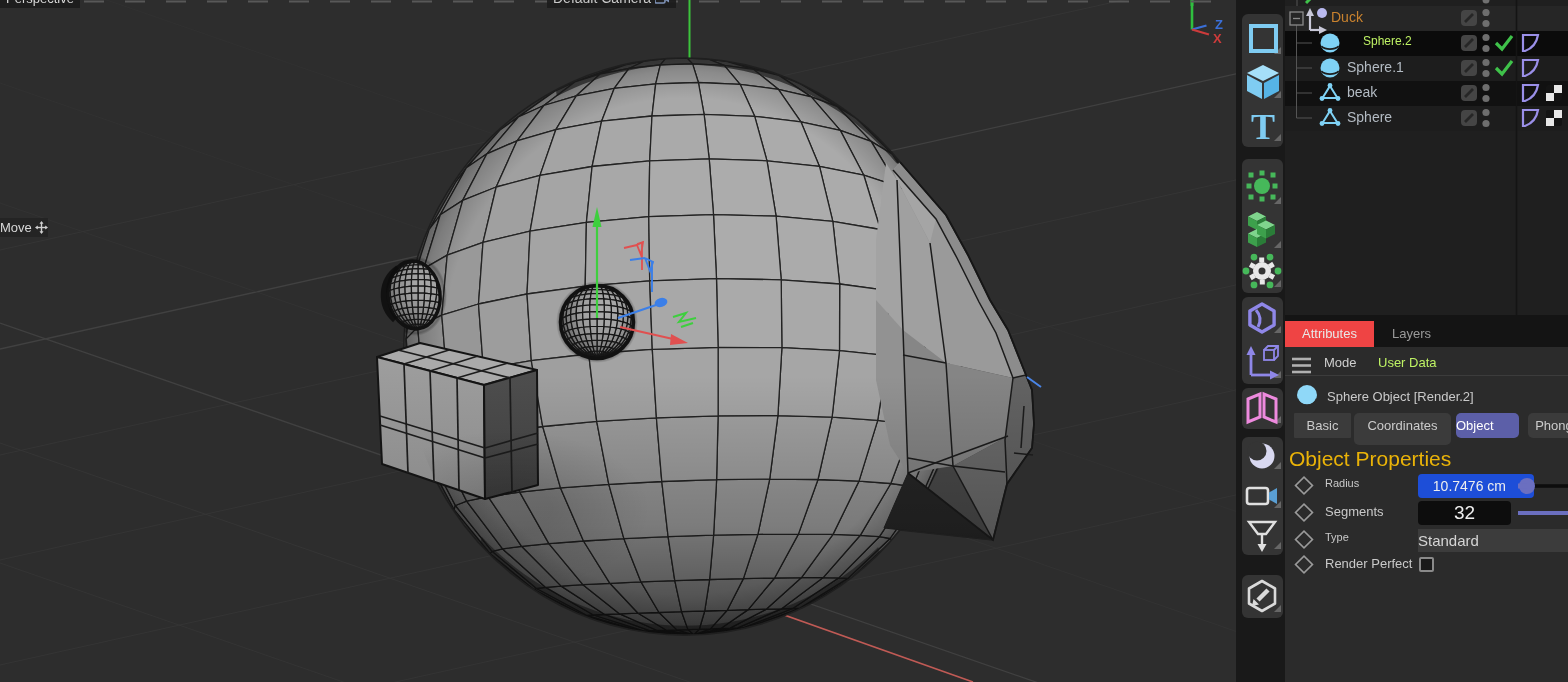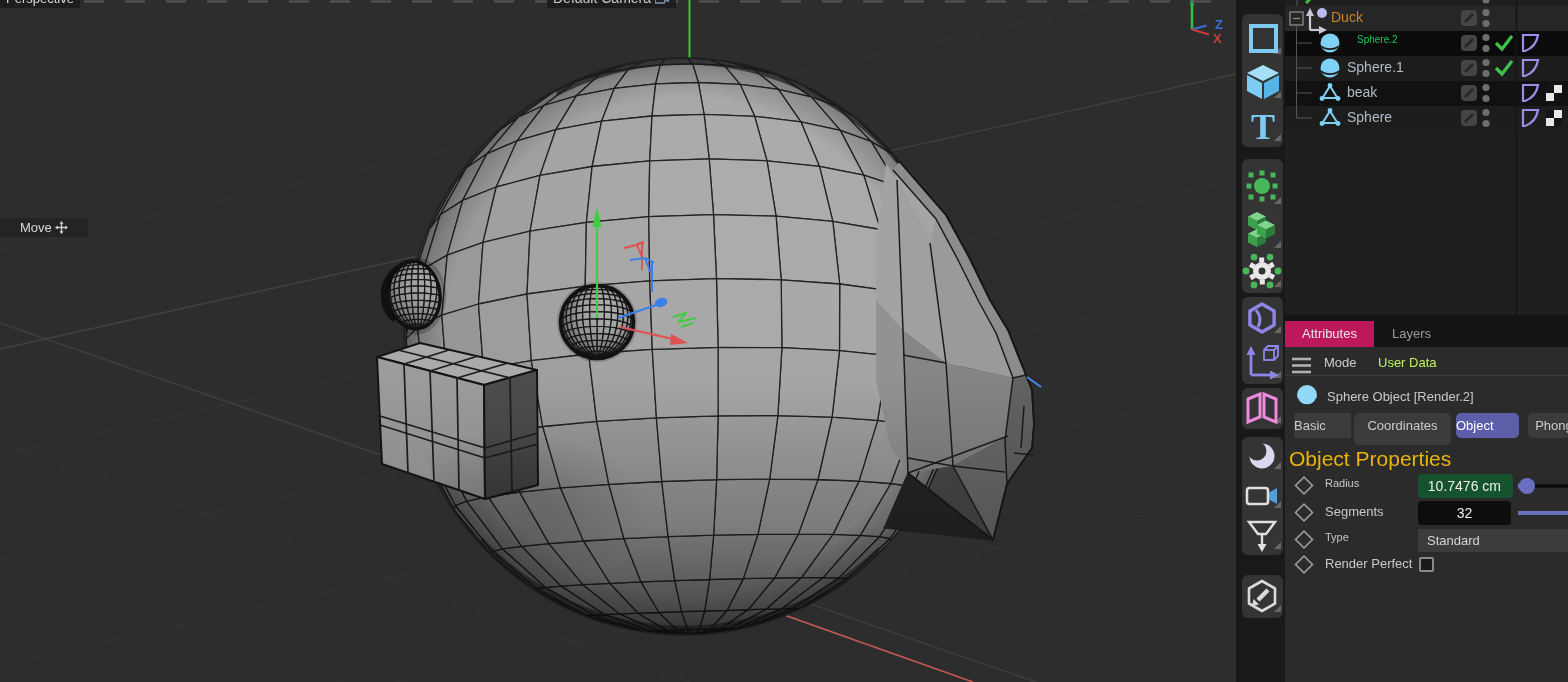--- a/index.html
+++ b/index.html
@@ -901,21 +901,21 @@
         <text x="1215" y="29" font-family="Liberation Sans,sans-serif" font-size="13" font-weight="bold" fill="#3a6fd8">Z</text>
         <text x="1213" y="43" font-family="Liberation Sans,sans-serif" font-size="13" font-weight="bold" fill="#cc3b3b">X</text>
       </g>
       <line x1="84" y1="1.5" x2="1225" y2="1.5" stroke="#585858" stroke-width="2" stroke-dasharray="20 21"></line>
     </svg>
     <div class="abs" style="left:0;top:-11px;height:19px;background:#1c1c1ce8;color:#d8d8d8;font-size:13px;padding:0 6px;line-height:19px">Perspective</div>
     <div class="abs" style="left:547px;top:-11px;height:19px;background:#1c1c1ce8;color:#c8c8c8;font-size:14px;padding:0 6px;line-height:19px">Default Camera <svg width="15" height="10" style="vertical-align:-1px">
         <rect x="0" y="1" width="10" height="8" rx="1.5" fill="none" stroke="#7f93b8" stroke-width="1.6"></rect>
         <path d="M10,4 L14,1.5 L14,8.5 L10,6 Z" fill="#7f93b8"></path>
       </svg></div>
-    <div class="abs" style="left:0;top:218px;height:19px;background:#232323e8;color:#d8d8d8;font-size:13px;padding:0 20px;line-height:19px">Move <svg width="13" height="13" style="vertical-align:-2px">
+    <div class="abs" style="left:0;top:218px;height:19px;background:#232323e8;color:#d8d8d8;font-size:13px;padding:0 0;line-height:19px">Move <svg width="13" height="13" style="vertical-align:-2px">
         <g stroke="#cfcfcf" stroke-width="1.4">
           <line x1="6.5" y1="1" x2="6.5" y2="12"></line>
           <line x1="1" y1="6.5" x2="12" y2="6.5"></line>
         </g>
         <g fill="#cfcfcf">
           <polygon points="6.5,0 4.5,2.8 8.5,2.8"></polygon>
           <polygon points="6.5,13 4.5,10.2 8.5,10.2"></polygon>
           <polygon points="0,6.5 2.8,4.5 2.8,8.5"></polygon>
           <polygon points="13,6.5 10.2,4.5 10.2,8.5"></polygon>
         </g>
@@ -1094,64 +1094,64 @@
         <rect x="269" y="85" width="8" height="8" fill="#e8e8e8"></rect>
         <rect x="261" y="93" width="8" height="8" fill="#e8e8e8"></rect>
       </g>
       <g>
         <rect x="261" y="110" width="16" height="16" rx="2" fill="#141414"></rect>
         <rect x="269" y="110" width="8" height="8" fill="#e8e8e8"></rect>
         <rect x="261" y="118" width="8" height="8" fill="#e8e8e8"></rect>
       </g>
     </svg>
     <div class="abs" style="left:46px;top:9px;font-size:14px;color:#c9822e">Duck</div>
-    <div class="abs" style="left:72px;top:34px;font-size:10px;color:#22c55e">Sphere.2</div>
+    <div class="abs" style="left:78px;top:34px;font-size:12px;color:#bef264">Sphere.2</div>
     <div class="abs" style="left:62px;top:59px;font-size:14px;color:#b3bbc3">Sphere.1</div>
     <div class="abs" style="left:62px;top:84px;font-size:14px;color:#b3bbc3">beak</div>
     <div class="abs" style="left:62px;top:109px;font-size:14px;color:#b3bbc3">Sphere</div>
     <div class="abs" style="left:0;top:315px;width:283px;height:367px;background:#141414">
-      <div class="abs" style="left:0;top:6px;width:89px;height:26px;background:#be185d;color:#e8e8e8;font-size:13px;text-align:center;line-height:26px">Attributes</div>
+      <div class="abs" style="left:0;top:6px;width:89px;height:26px;background:#ef4444;color:#e8e8e8;font-size:13px;text-align:center;line-height:26px">Attributes</div>
       <div class="abs" style="left:107px;top:6px;width:60px;height:26px;color:#9a9a9a;font-size:13px;line-height:26px">Layers</div>
       <div class="abs" style="left:0;top:32px;width:283px;height:335px;background:#2b2b2b">
         <svg width="30" height="20" class="abs" style="left:7px;top:9px">
           <g stroke="#b0b0b0" stroke-width="2.6">
             <line x1="0" y1="3" x2="19" y2="3"></line>
             <line x1="0" y1="9.5" x2="19" y2="9.5"></line>
             <line x1="0" y1="16" x2="19" y2="16"></line>
           </g>
         </svg>
         <div class="abs" style="left:39px;top:8px;font-size:13px;color:#cfcfcf">Mode</div>
         <div class="abs" style="left:93px;top:8px;font-size:13px;color:#bef264">User Data</div>
         <div class="abs" style="left:0;top:28px;width:283px;height:1px;background:#3c3c3c"></div>
         <svg width="24" height="24" class="abs" style="left:11px;top:37px">
           <circle cx="11" cy="11" r="10" fill="#8fd8f8"></circle>
           <path d="M1.2,14.5 A10.5,10.5 0 0 0 20.8,14.5" fill="none" stroke="#2b2b2b" stroke-width="1.8"></path>
         </svg>
         <div class="abs" style="left:42px;top:42px;font-size:13px;color:#c9c9c9">Sphere Object [Render.2]</div>
-        <div class="abs" style="left:9px;top:66px;width:57px;height:25px;background:#3b3b3b;color:#cccccc;font-size:13px;text-align:left;line-height:25px;border-radius:1px">Basic</div>
+        <div class="abs" style="left:9px;top:66px;width:57px;height:25px;background:#3b3b3b;color:#cccccc;font-size:13px;text-align:center;line-height:25px;border-radius:1px">Basic</div>
         <div class="abs" style="left:69px;top:66px;width:97px;height:32px;background:#3b3b3b;color:#cccccc;font-size:13px;text-align:center;line-height:25px;border-radius:5px">Coordinates</div>
         <div class="abs" style="left:171px;top:66px;width:63px;height:25px;background:#5c5fa8;color:#ffffff;font-size:13px;text-align:left;line-height:25px;border-radius:5px">Object</div>
         <div class="abs" style="left:243px;top:66px;width:52px;height:25px;background:#3b3b3b;color:#cccccc;font-size:13px;text-align:center;line-height:25px;border-radius:5px">Phong</div>
         <div class="abs" style="left:4px;top:100px;font-size:21px;color:#eab308">Object Properties</div>
         <svg width="283" height="240" class="abs" style="left:0;top:0">
           <rect x="13" y="132.5" width="12" height="12" fill="none" stroke="#9a9a9a" stroke-width="1.6" transform="rotate(45 19 138.5)"></rect>
           <rect x="13" y="159.5" width="12" height="12" fill="none" stroke="#9a9a9a" stroke-width="1.6" transform="rotate(45 19 165.5)"></rect>
           <rect x="13" y="186.5" width="12" height="12" fill="none" stroke="#9a9a9a" stroke-width="1.6" transform="rotate(45 19 192.5)"></rect>
           <rect x="13" y="211.5" width="12" height="12" fill="none" stroke="#9a9a9a" stroke-width="1.6" transform="rotate(45 19 217.5)"></rect>
         </svg>
         <div class="abs" style="left:40px;top:130px;font-size:11px;color:#c9c9c9">Radius</div>
         <div class="abs" style="left:40px;top:157px;font-size:13px;color:#c9c9c9">Segments</div>
         <div class="abs" style="left:40px;top:184px;font-size:11px;color:#c9c9c9">Type</div>
         <div class="abs" style="left:40px;top:209px;font-size:13px;color:#c9c9c9">Render Perfect</div>
-        <div class="abs" style="left:133px;top:127px;width:95px;height:24px;background:#14532d;border-radius:4px;color:#eee;font-size:14px;text-align:right;line-height:24px;padding-right:12px;overflow:hidden">10.7476 cm</div>
+        <div class="abs" style="left:133px;top:127px;width:116px;height:24px;background:#1d4ed8;border-radius:4px;color:#eee;font-size:14px;text-align:right;line-height:24px;padding-right:28px;overflow:hidden">10.7476 cm</div>
         <svg width="50" height="24" class="abs" style="left:233px;top:127px">
           <line x1="9" y1="12" x2="50" y2="12" stroke="#0d0d0d" stroke-width="3.5"></line>
           <circle cx="9" cy="12" r="8" fill="#6b6fc0"></circle>
           <rect x="0" y="9.5" width="9" height="5" fill="#6b6fc0"></rect>
         </svg>
-        <div class="abs" style="left:133px;top:154px;width:93px;height:24px;background:#0d0d0d;border-radius:4px;color:#eee;font-size:14px;text-align:center;line-height:24px">32</div>
+        <div class="abs" style="left:133px;top:154px;width:93px;height:24px;background:#0d0d0d;border-radius:4px;color:#eee;font-size:19px;text-align:center;line-height:24px">32</div>
         <svg width="50" height="24" class="abs" style="left:233px;top:154px">
           <line x1="0" y1="12" x2="50" y2="12" stroke="#6b6fc0" stroke-width="4"></line>
         </svg>
-        <div class="abs" style="left:133px;top:182px;width:150px;height:23px;background:#3c3c3c;color:#d5d5d5;font-size:13px;line-height:23px;padding-left:9px">Standard</div>
+        <div class="abs" style="left:133px;top:182px;width:150px;height:23px;background:#3c3c3c;color:#d5d5d5;font-size:15px;line-height:23px;">Standard</div>
         <div class="abs" style="left:134px;top:210px;width:15px;height:15px;background:#1a1a1a;border:2px solid #8a8a8a;border-radius:2px"></div>
       </div>
     </div>
   </div>
 </body></html>

